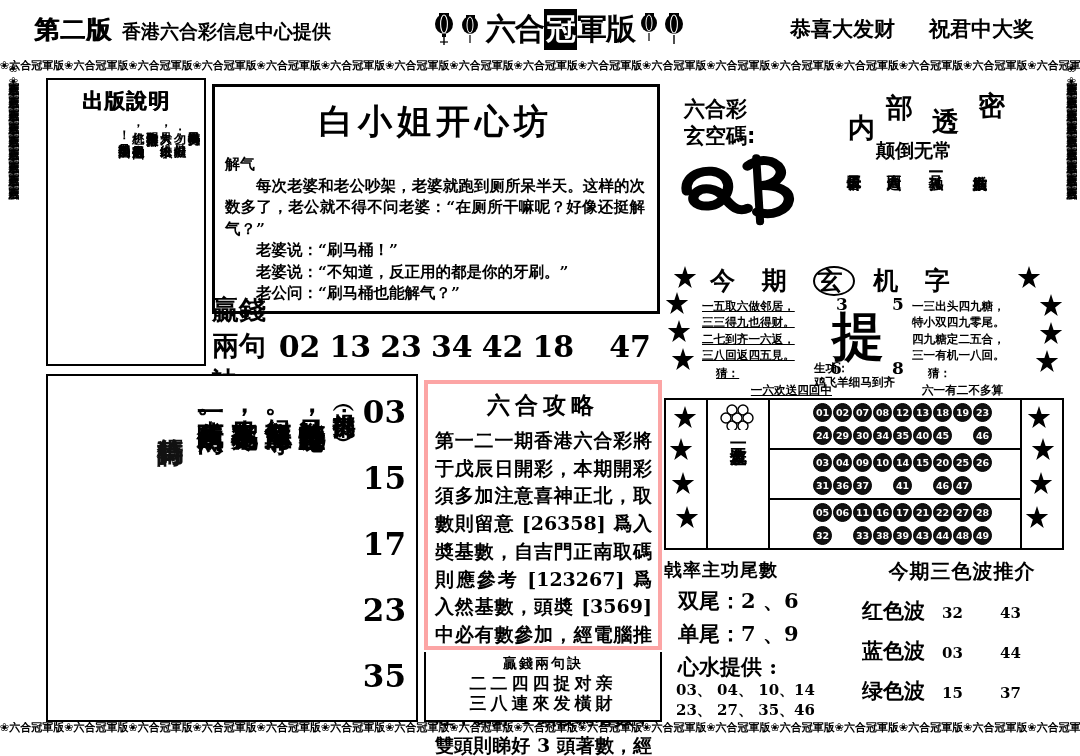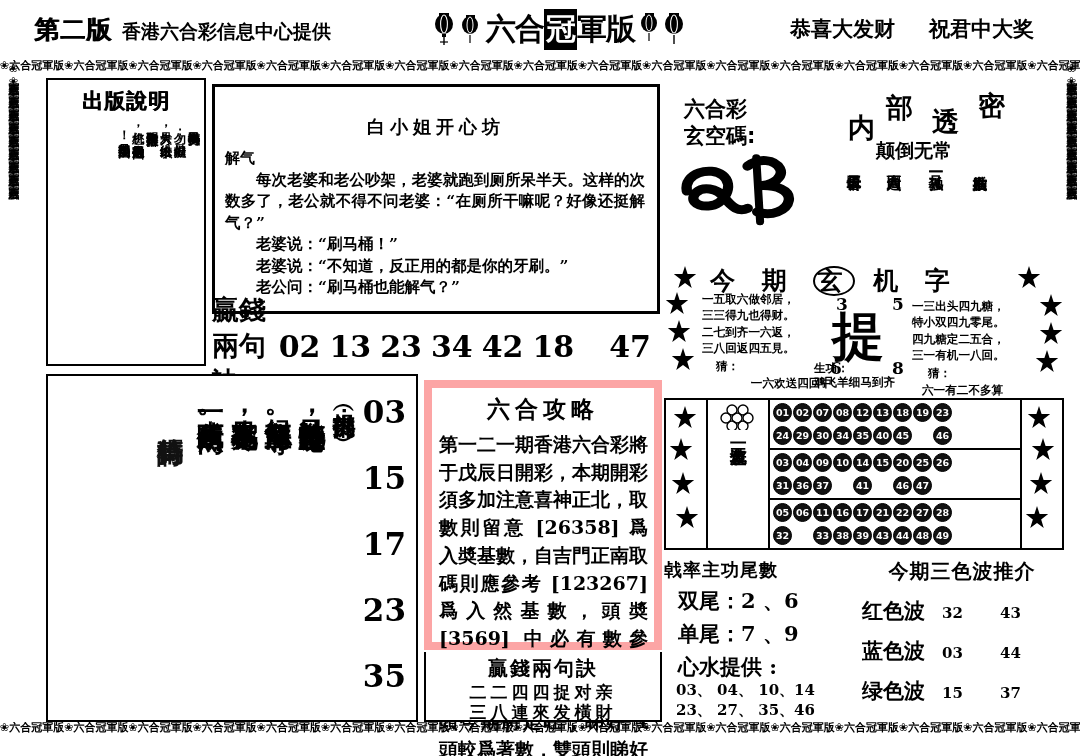--- a/index.html
+++ b/index.html
@@ -77,22 +77,22 @@
   }
   .vcol {
     writing-mode: vertical-rl; text-orientation: upright;
     font-size: 12.2px; font-weight: bold; line-height: 1.14;
     letter-spacing: 0.3px; height: 230px;
   }
 
   
   #joke-box { left: 212px; top: 84px; width: 448px; height: 230px; border: 3px solid #000; }
   #joke-title {
-    text-align: center; font-size: 18px; font-weight: bold;
-    margin-top: 28px; letter-spacing: 5px;
+    text-align: center; font-size: 34px; font-weight: bold;
+    margin-top: 12px; letter-spacing: 5px;
     font-family: "DejaVu Serif", serif;
   }
   #joke-lead { font-size: 15px; font-weight: bold; margin: 10px 0 0 10px; }
   #joke-body {
     font-size: 15.5px; font-weight: bold; line-height: 1.38;
     margin: 1px 12px 0 10px; text-align: justify;
     font-family: "DejaVu Serif", serif;
   }
   #joke-body p { margin: 0; }
   .indent2 { text-indent: 2em; }
@@ -125,35 +125,35 @@
     letter-spacing: 1px;
   }
   #poem-title {
     writing-mode: vertical-rl; text-orientation: upright;
     font-size: 26px; font-weight: bold; margin: 42px 6px 0 8px; line-height: 1.35;
     font-family: "DejaVu Serif", serif;
     opacity: 0.93;
   }
 
   
-  #strategy-box { left: 424px; top: 380px; width: 238px; height: 270px; border: 8px solid #fca5a5; }
+  #strategy-box { left: 424px; top: 380px; width: 238px; height: 270px; border: 4px solid #fca5a5; }
   #strategy-title {
     text-align: center; font-size: 23px; font-weight: bold;
     margin-top: 6px; letter-spacing: 5px;
     font-family: "DejaVu Serif", serif;
   }
   #strategy-body {
     font-size: 19px; font-weight: bold; line-height: 1.46;
     margin: 6px 6px 0 7px; text-align: justify;
     font-family: "DejaVu Serif", serif;
   }
 
   
   #win-box { left: 424px; top: 652px; width: 238px; height: 70px; border: 2px solid #000; border-top: none;}
-  #win-title { text-align: center; font-size: 20px; font-weight: bold; margin-top: 3px; letter-spacing: 2px;}
+  #win-title { text-align: center; font-size: 14px; font-weight: bold; margin-top: 3px; letter-spacing: 2px;}
   .win-line { text-align: center; font-size: 17px; font-weight: bold; letter-spacing: 4px; line-height: 1.2; }
 
   
   #code-label { position: absolute; left: 684px; top: 96px; font-size: 21px; font-weight: bold; line-height: 1.28; }
   #code-glyph {
     position: absolute; left: 688px; top: 148px;
     font-size: 74px; font-weight: bold;
     font-family: "DejaVu Serif", serif;
     transform: scaleX(1.15) rotate(-3deg);
     letter-spacing: -10px;
@@ -180,21 +180,21 @@
   #mystic-title {
     position: absolute; left: 46px; top: 0px;
     font-size: 25px; font-weight: bold; letter-spacing: 9px;
     font-family: "DejaVu Serif", serif; white-space: nowrap;
   }
   #mystic-title .circled {
     display: inline-block; border: 2px solid #000; border-radius: 50%;
     padding: 0 2px; line-height: 1.05;
   }
   .verse-block { position: absolute; font-size: 11.6px; font-weight: bold; line-height: 1.42; font-family: "DejaVu Serif", serif; }
-  #verse-left { left: 38px; top: 27px; width: 130px; }
+  #verse-left { left: 38px; top: 34px; width: 130px; text-decoration: underline; }
   #verse-right { left: 248px; top: 34px; width: 135px; }
   .verse-guess { font-size: 11.6px; font-weight: bold; margin-top: 1px; }
   .digit { position: absolute; font-size: 17px; font-weight: bold; font-family: "DejaVu Serif", serif; }
   #ti-char {
     position: absolute; left: 168px; top: 38px;
     font-size: 52px; font-weight: bold; font-family: "DejaVu Serif", serif;
   }
   .star {
     position: absolute; width: 26px; height: 26px; background: #000;
     clip-path: polygon(50% 0%, 60% 31%, 93% 31%, 66% 52%, 76% 85%, 50% 65%, 24% 85%, 34% 52%, 7% 31%, 40% 31%);
@@ -208,21 +208,21 @@
     display: flex; flex-direction: column; align-items: center; padding-top: 2px;
   }
   #wave-flower { margin-top: 2px; }
   #wave-label-text {
     writing-mode: vertical-rl; text-orientation: upright;
     font-size: 17px; font-weight: bold; line-height: 1.25;
     height: 84px; display: flex; flex-wrap: wrap;
     transform: rotate(0deg);
   }
   #wave-grid { flex: 1; display: flex; flex-direction: column; border-right: 2px solid #000;}
-  .wave-group { flex: 1; border-bottom: 2px solid #000; display: flex; flex-direction: column; justify-content: space-evenly;}
+  .wave-group { flex: 1; border-bottom: 2px solid #000; display: flex; flex-direction: column; justify-content: space-evenly; padding-left: 40px;}
   .wave-group:last-child { border-bottom: none; }
   .wave-row { display: flex; align-items: center; height: 21px; padding-left: 3px; gap: 1px; }
   .ball {
     width: 19px; height: 19px; border-radius: 50%;
     background: #111; color: #fff; font-size: 9.5px; font-weight: bold;
     display: flex; align-items: center; justify-content: center;
     border: 1.5px solid #000; flex: none;
   }
   .ball.empty { background: transparent; border: none; }
   #wave-stars-right { width: 40px; position: relative; }

